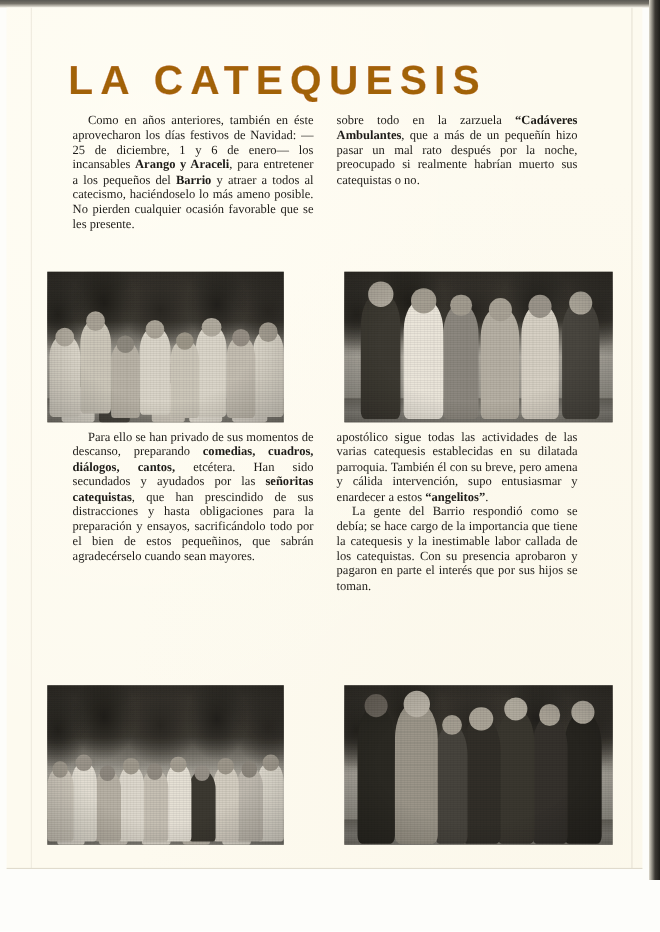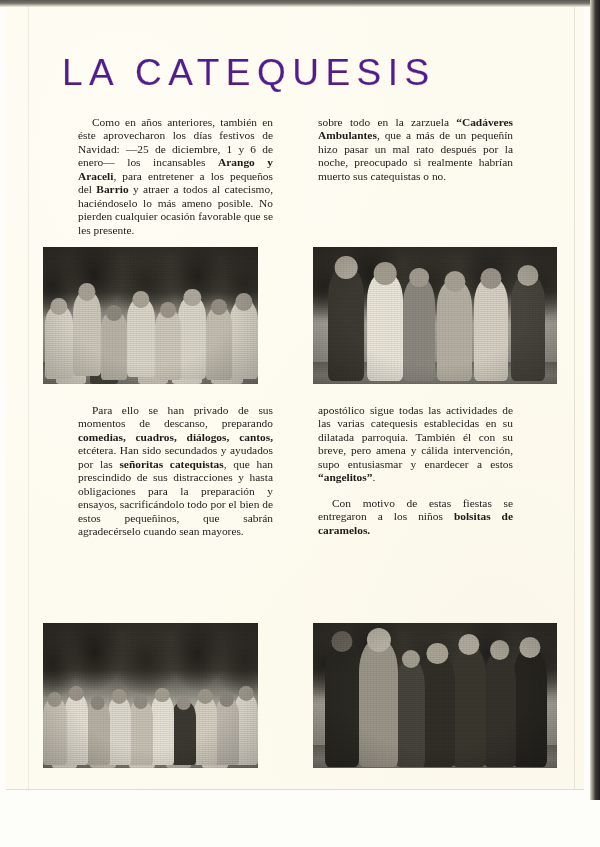--- a/index.html
+++ b/index.html
@@ -70,23 +70,23 @@
   }
 
   
   .title {
     position: absolute;
     left: 62px;
     top: 52px;
     width: 500px;
     font-family: "Liberation Sans", sans-serif;
     font-size: 37px;
-    font-weight: 400;
+    font-weight: 700;
     letter-spacing: 6.5px;
-    color: #4c1d95;
+    color: #a16207;
     white-space: nowrap;
     -webkit-text-stroke: 0.2px #d98a7a;
   }
 
   
   .col {
     position: absolute;
     width: 219px;
     font-size: 11.4px;
     line-height: 13.45px;
@@ -95,21 +95,21 @@
     text-justify: inter-word;
     hyphens: manual;
   }
   .col-left  { left: 66px; }
   .col-right { left: 306px; }
 
   .blk-a  { top: 104px; }
   .blk-b  { top: 392px; }
 
   .col p {
-    margin: 12px;
+    margin: 0;
     text-indent: 14px;
   }
   .col p.cont { text-indent: 0; }
   b { font-weight: 700; }
 
   
   .photo {
     position: absolute;
     overflow: hidden;
     background: #9a9790;
@@ -266,21 +266,21 @@
       <div class="vignette"></div>
 
   </div>
 
   <div class="col col-left blk-b">
     <p>Para ello se han privado de sus momentos de descanso, preparando <b>comedias, cuadros, diálogos, cantos,</b> etcétera. Han sido secundados y ayudados por las <b>señoritas catequistas</b>, que han prescindido de sus distracciones y hasta obligaciones para la preparación y ensayos, sacrificándolo todo por el bien de estos pequeñinos, que sabrán agradecérselo cuando sean mayores.</p>
   </div>
 
   <div class="col col-right blk-b">
     <p class="cont">apostólico sigue todas las actividades de las varias catequesis establecidas en su dilatada parroquia. También él con su breve, pero amena y cálida intervención, supo entusiasmar y enardecer a estos <b>“angelitos”</b>.</p>
-    <p>Con motivo de estas fiestas se entregaron a los niños <b>bolsitas de caramelos.</b></p>
+    <p>La gente del Barrio respondió como se debía; se hace cargo de la importancia que tiene la catequesis y la inestimable labor callada de los catequistas. Con su presencia aprobaron y pagaron en parte el interés que por sus hijos se toman.</p>
   </div>
 
   <div class="photo" id="photo-bottom-left" style="left: 43px; top: 623px; width: 215px; height: 145px;">
     <div class="sky"></div>
       <div class="foliage"></div>
       <div class="ground"></div>
       <div class="figure" style="left: 74%; width: 12%; height: 30%; bottom: 0%; background: rgb(224, 219, 208);">
         <div style="position: absolute; left: 50%; transform: translateX(-50%); top: -9%; width: 62%; padding-bottom: 62%; border-radius: 50%; background: rgb(142, 136, 128);"></div>
       </div>
       <div class="figure" style="left: 57%; width: 12%; height: 32%; bottom: 0%; background: rgb(189, 183, 171);">

